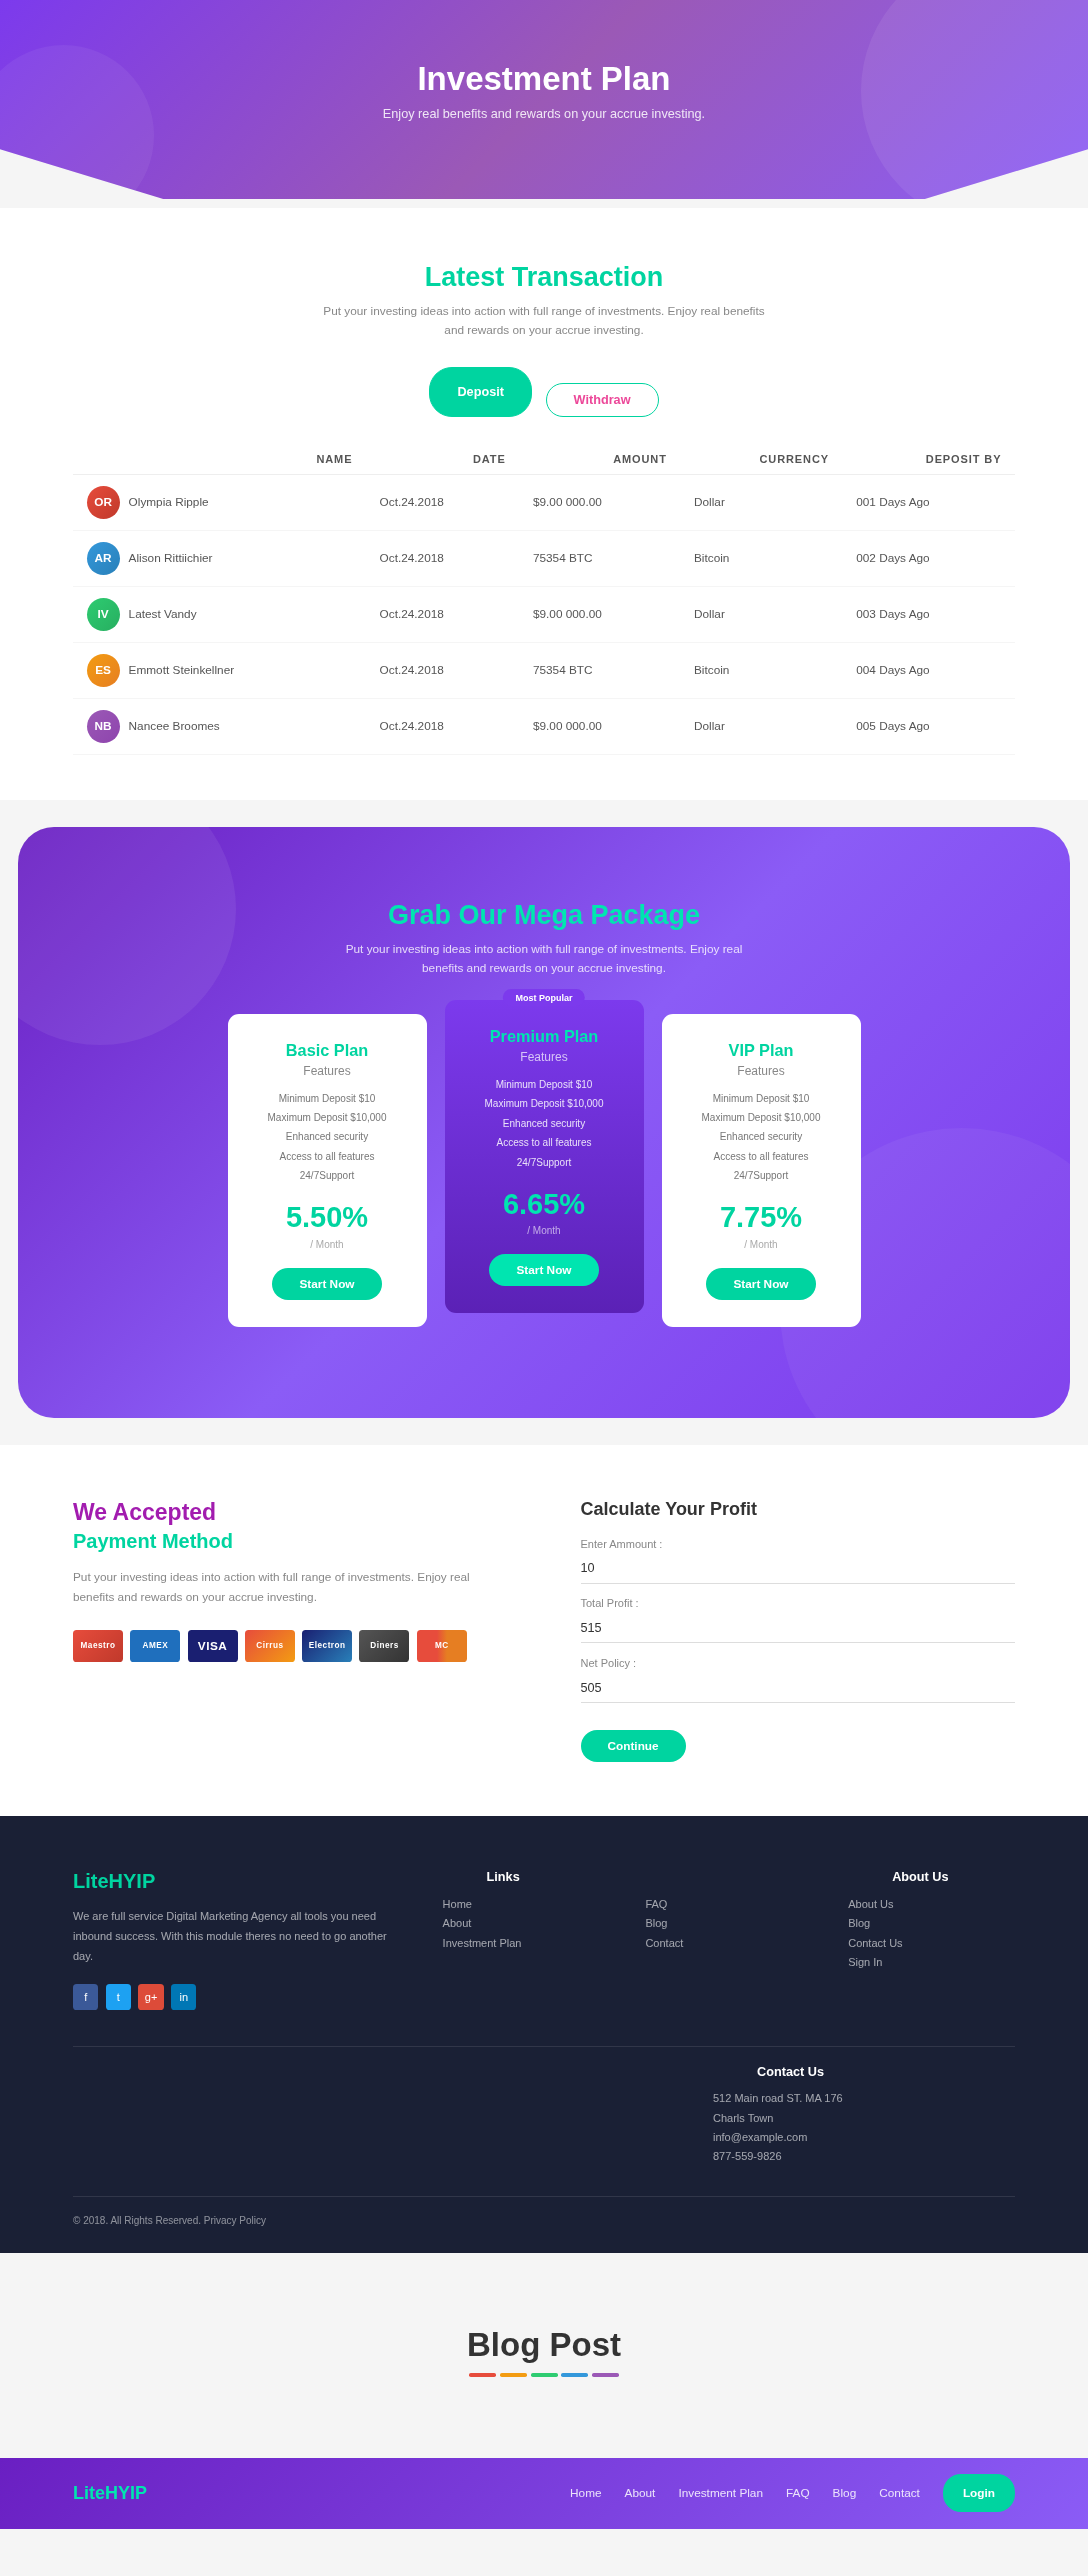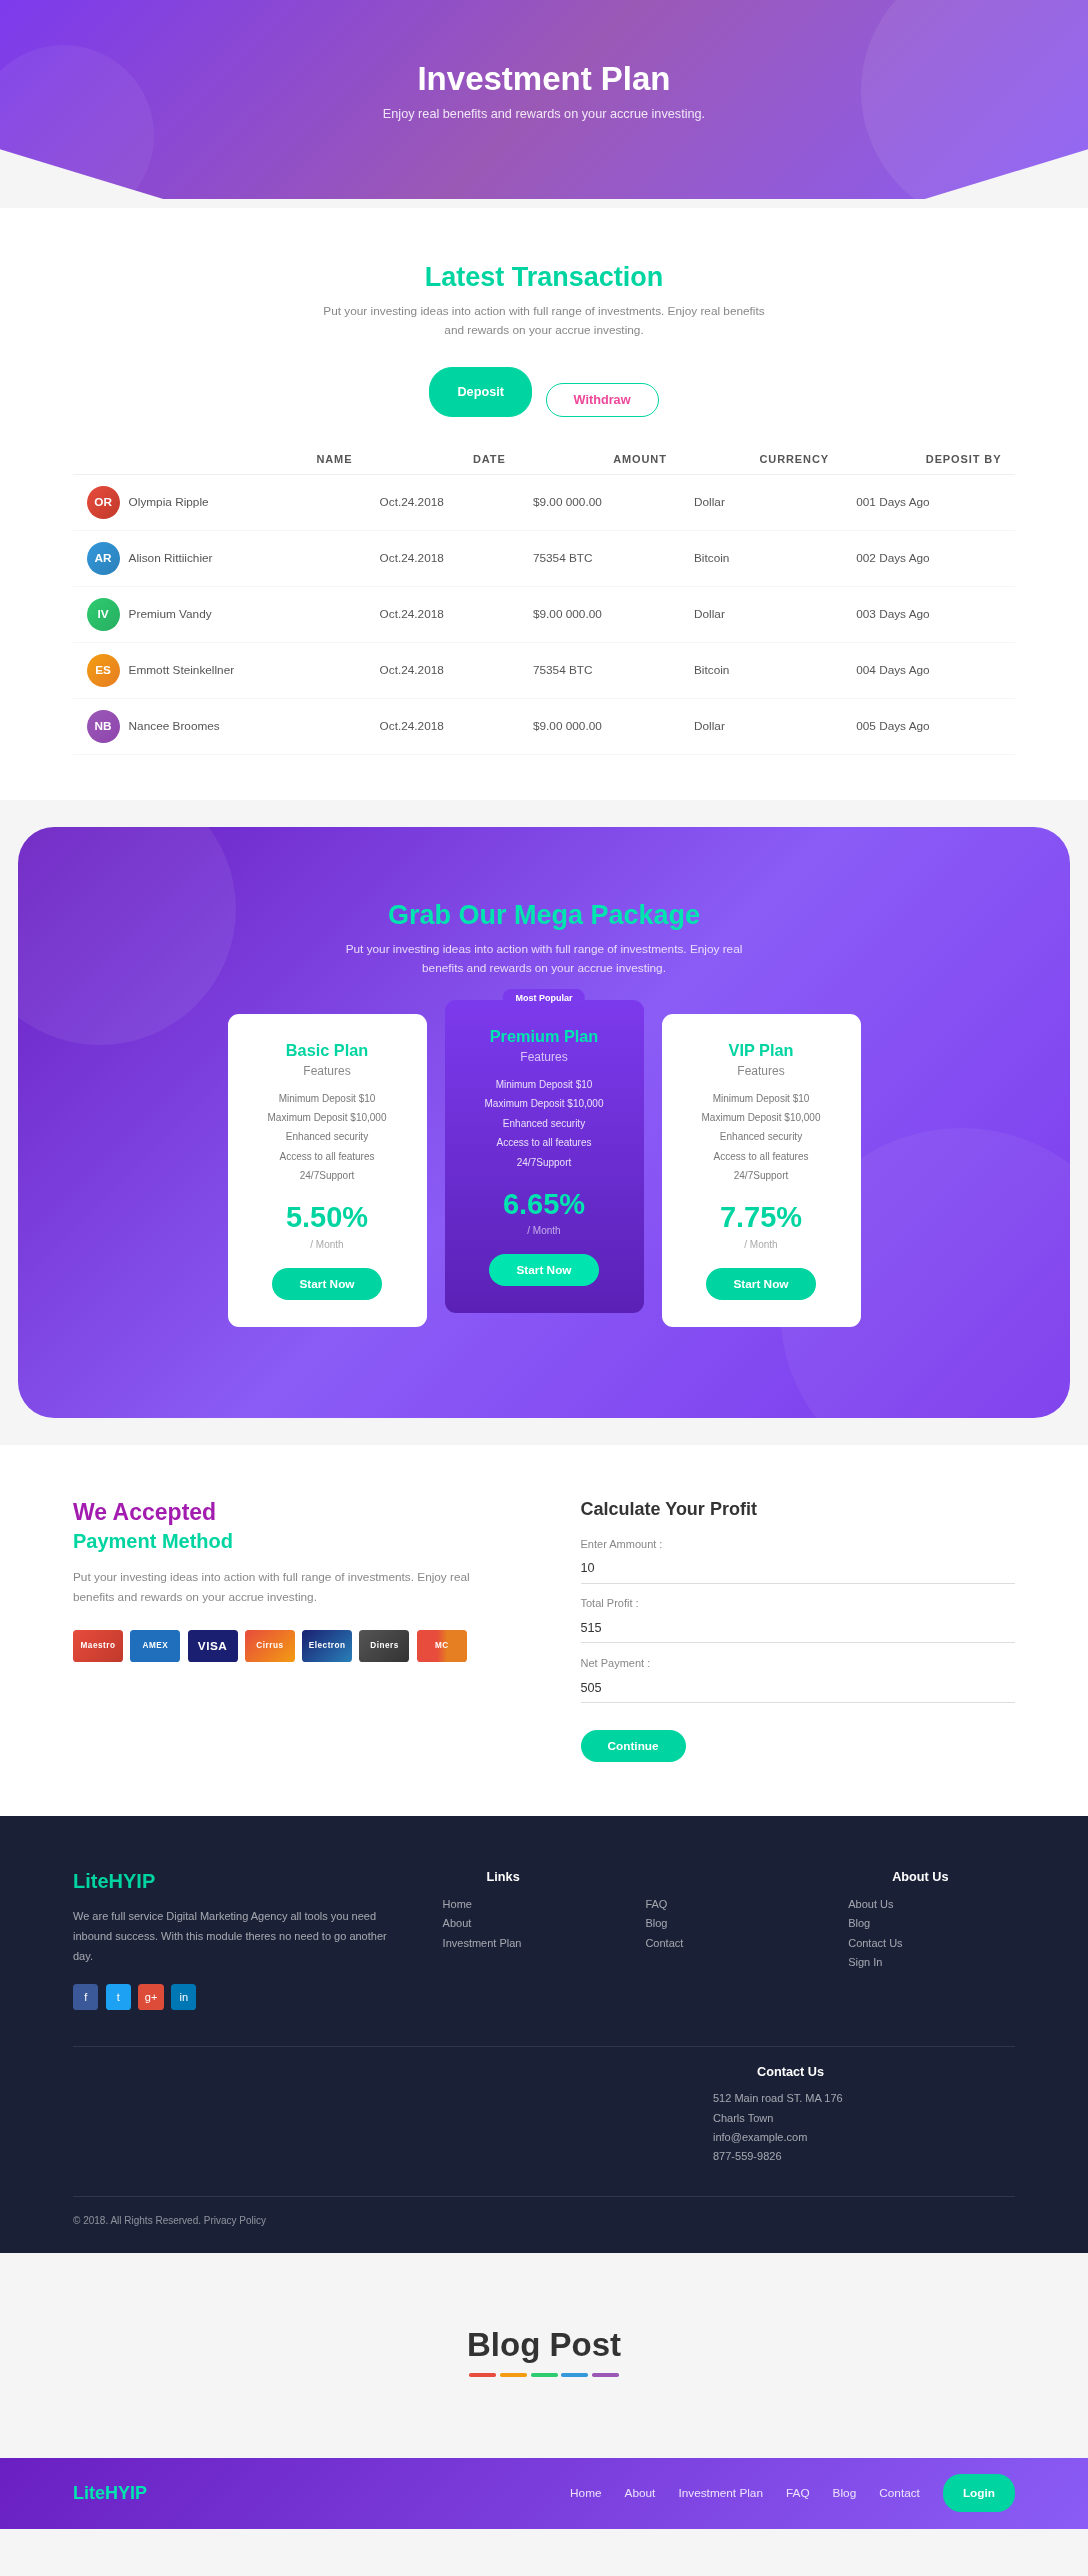--- a/index.html
+++ b/index.html
@@ -531,21 +531,21 @@
           </td>
       <td>Oct.24.2018</td>
       <td>75354 BTC</td>
       <td>Bitcoin</td>
       <td>002 Days Ago</td>
     </tr>
         <tr>
       <td>
             <div class="user-cell">
         <div class="avatar av3">IV</div>
-        <span>Premium Vandy</span>
+        <span>Latest Vandy</span>
       </div>
           </td>
       <td>Oct.24.2018</td>
       <td>$9.00 000.00</td>
       <td>Dollar</td>
       <td>003 Days Ago</td>
     </tr>
         <tr>
       <td>
             <div class="user-cell">
@@ -634,21 +634,21 @@
       <div class="calc-label">Enter Ammount :</div>
       <input class="calc-input" type="text" value="10" style="">
     </div>
 
     <div class="calc-field">
       <div class="calc-label">Total Profit :</div>
       <input class="calc-input" type="text" value="515" style="">
     </div>
 
     <div class="calc-field">
-      <div class="calc-label">Net Payment :</div>
+      <div class="calc-label">Net Policy :</div>
       <input class="calc-input" type="text" value="505" style="">
     </div>
 
     <button class="continue-btn">Continue</button>
   </div>
 </div>
 
 <div class="footer">
   <div class="footer-grid">
     <div>

